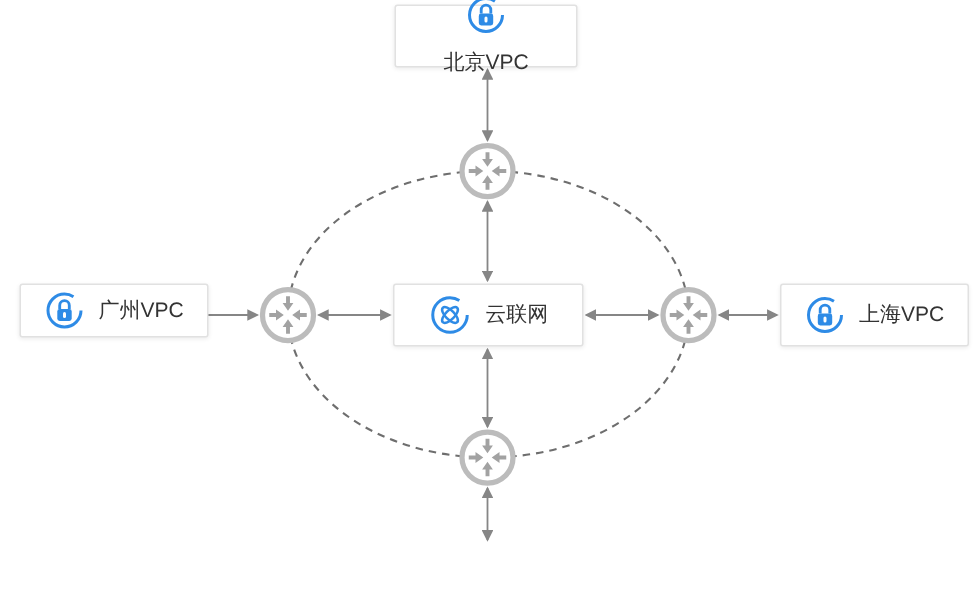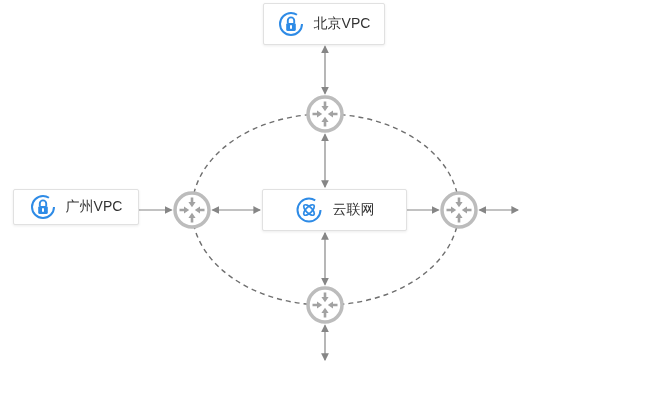--- a/index.html
+++ b/index.html
@@ -31,23 +31,23 @@
     align-items: center;
     justify-content: center;
     gap: 10px;
   }
   .node .label {
     font-size: 14px;
     color: #333333;
     white-space: nowrap;
   }
   .node svg { flex: 0 0 auto; display: block; }
-  .node-beijing    { left: 263px; top: 3px;   width: 122px; height: 42px; }
+  .node-beijing    { left: 263px; top: 3px;   width: 122px; height: 42px; flex-direction: column; }
   .node-guangzhou  { left: 13px;   top: 189px; width: 126px; height: 36px; }
-  .node-ccn        { left: 262px; top: 189px; width: 145px; height: 42px; }
+  .node-ccn        { left: 262px; top: 189px; width: 127px; height: 42px; }
   .node-shanghai   { left: 520px; top: 189px; width: 126px; height: 42px; }
   .node-datacenter { left: 263px; top: 362px; width: 125px; height: 45px; }
 </style>
 </head>
 <body>
 
 <div class="canvas">
 
   <svg class="wires" width="650" height="410" viewBox="0 0 650 410">
     <defs>
@@ -106,15 +106,24 @@
 
   <div class="node node-ccn">
     <svg width="28" height="28" viewBox="-14 -14 28 28">
       <circle r="11.5" fill="none" stroke="#2E8BE6" stroke-width="2" stroke-dasharray="60.4 11.8"></circle>
       <ellipse rx="6.8" ry="3" fill="none" stroke="#2E8BE6" stroke-width="1.7" transform="rotate(45)"></ellipse>
       <ellipse rx="6.8" ry="3" fill="none" stroke="#2E8BE6" stroke-width="1.7" transform="rotate(-45)"></ellipse>
     </svg>
     <span class="label">云联网</span>
   </div>
 
+  <div class="node node-shanghai">
+    <svg width="26" height="26" viewBox="-13 -13 26 26">
+      <circle r="11" fill="none" stroke="#2E8BE6" stroke-width="2" stroke-dasharray="57.8 11.3"></circle>
+      <path d="M-3.2,-1 v-2.4 a3.2,3.2 0 0 1 6.4,0 v2.4" fill="none" stroke="#2E8BE6" stroke-width="1.9"></path>
+      <rect x="-4.8" y="-1" width="9.6" height="8" rx="1.6" fill="#2E8BE6"></rect>
+      <rect x="-1" y="1" width="2" height="4" rx="1" fill="#ffffff"></rect>
+    </svg>
+    <span class="label">上海VPC</span>
+  </div>
 
 
 </div>
 
 </body></html>

